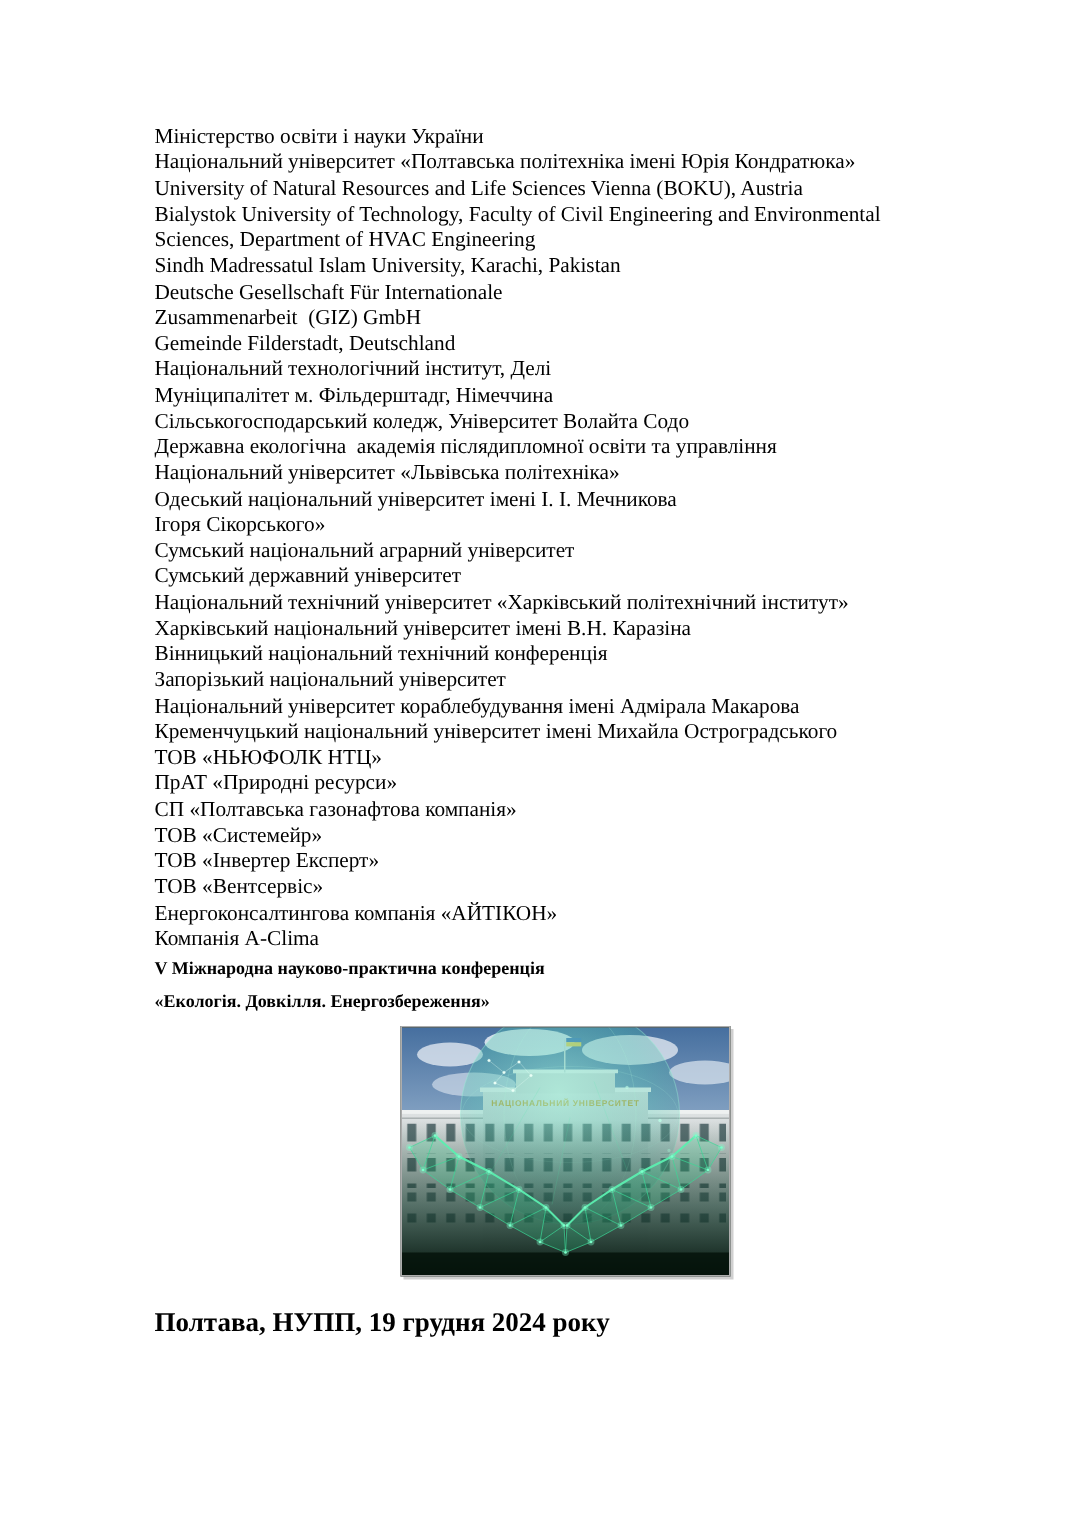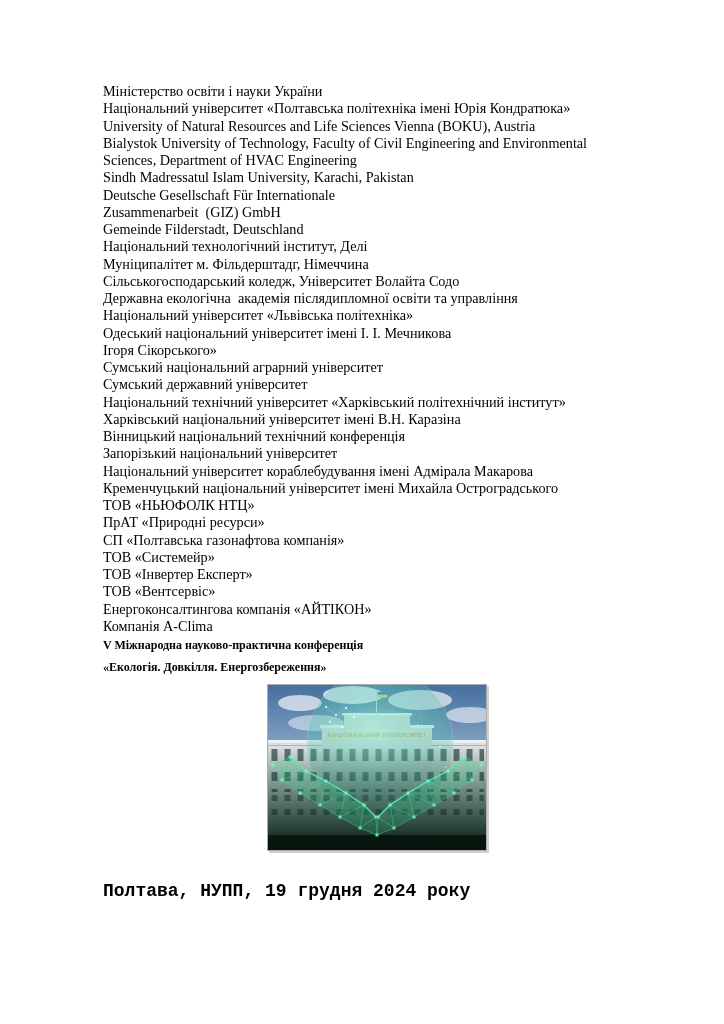--- a/index.html
+++ b/index.html
@@ -29,26 +29,25 @@
   }
   .photo{
     margin:6px auto 0 auto;
     width:218px;height:165px;
     border:1px solid #adadad;
     box-shadow:2px 2px 0 #d0d0d0;
     background:#0a1a12;
   }
   .photo svg{display:block;}
   .footer{
-    margin-top:30px;
+    margin-top:20px;
     font-weight:700;
     font-size:18px;
     line-height:20px;
     white-space:nowrap;
-    font-family:Liberation Mono, monospace;
   }
 </style>
 </head>
 <body>
 
 <div class="page">
   <div class="content">
 
     <div class="inst">Міністерство освіти і науки України</div>
     <div class="inst">Національний університет «Полтавська політехніка імені Юрія Кондратюка»</div>

